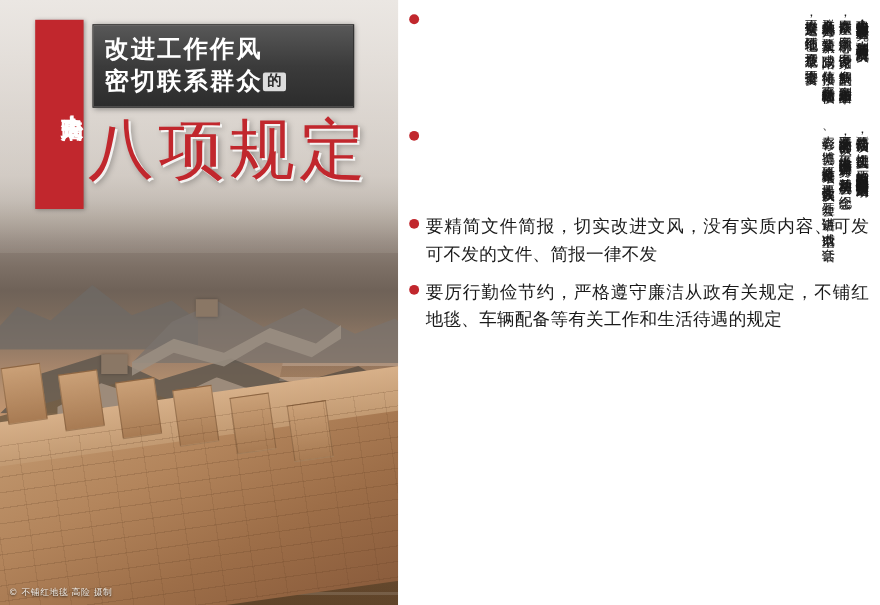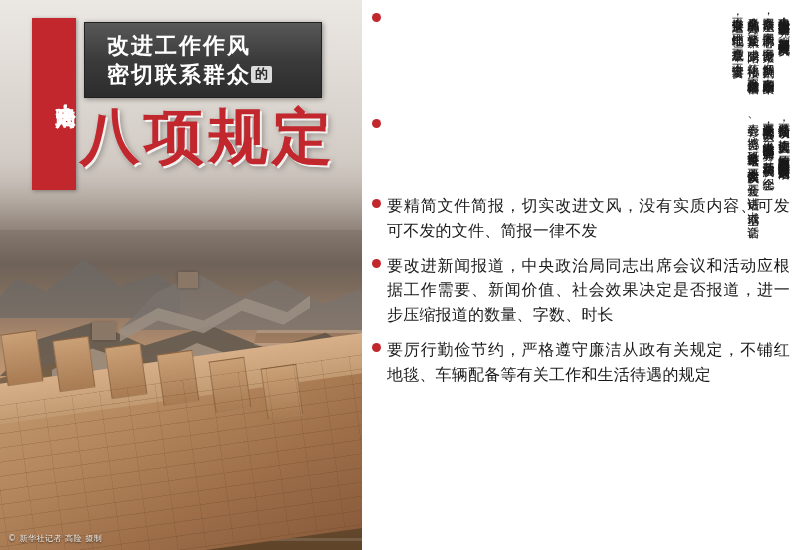--- a/index.html
+++ b/index.html
@@ -216,21 +216,21 @@
     height: 172px;
     box-sizing: border-box;
     box-shadow: 1px 1px 4px rgba(0,0,0,0.35);
   }
 
   .headline-plate {
     position: absolute;
     left: 66px;
     top: 12px;
     width: 238px;
-    padding: 8px 22px;
+    padding: 8px 10px;
     background: linear-gradient(to bottom, #585858 0%, #3b3b3b 50%, #2c2c2c 100%);
     border: 1px solid #222;
     box-shadow: 1px 1px 5px rgba(0,0,0,0.4);
     box-sizing: border-box;
   }
   .headline-line {
     color: #ffffff;
     font-family: "DejaVu Sans", "Liberation Sans", sans-serif;
     font-size: 22px;
     font-weight: bold;
@@ -254,21 +254,21 @@
     border-radius: 2px;
     line-height: 1.1;
   }
 
   .bigtitle {
     position: absolute;
     left: 62px;
     top: 96px;
     font-family: "DejaVu Sans", "Liberation Sans", sans-serif;
     font-size: 60px;
-    font-weight: bold;
+    font-weight: normal;
     color: #c1272d;
     letter-spacing: 4px;
     line-height: 1;
     text-shadow: 2px 2px 0 rgba(255,255,255,0.85), 3px 3px 6px rgba(0,0,0,0.35);
     white-space: nowrap;
   }
 
   
   .right-panel {
     position: absolute;
@@ -349,21 +349,21 @@
       <div class="steps"></div>
       <div class="wall-near"></div>
       <div class="wall-near-top"></div>
       <div class="crenel" style="left:4px;"></div>
       <div class="crenel" style="left:56px;top:338px;"></div>
       <div class="crenel" style="left:108px;top:345px;"></div>
       <div class="crenel" style="left:160px;top:352px;"></div>
       <div class="crenel" style="left:212px;top:359px;"></div>
       <div class="crenel" style="left:264px;top:366px;"></div>
       <div class="brick-lines"></div>
-      <div class="photo-credit">© 新华社记者 高险 摄制</div>
+      <div class="photo-credit">© 不铺红地毯 高险 摄制</div>
     </div>
 
     <div class="title-area">
       <div class="org-badge">中央政治局：</div>
 
       <div class="headline-plate">
         <div class="headline-line">改进工作作风</div>
         <div class="headline-row2">
           <span class="headline-line">密切联系群众</span>
           <span class="de-chip">的</span>
@@ -396,24 +396,20 @@
         </div>
       </li>
 
       <li class="rule-item">
         <span class="bullet"></span>
         <div class="rule-text">要精简文件简报，切实改进文风，没有实质内容、可发可不发的文件、简报一律不发</div>
       </li>
 
 
 
-      <li class="rule-item">
-        <span class="bullet"></span>
-        <div class="rule-text">要改进新闻报道，中央政治局同志出席会议和活动应根据工作需要、新闻价值、社会效果决定是否报道，进一步压缩报道的数量、字数、时长</div>
-      </li>
 
 
       <li class="rule-item">
         <span class="bullet"></span>
         <div class="rule-text">要厉行勤俭节约，严格遵守廉洁从政有关规定，不铺红地毯、车辆配备等有关工作和生活待遇的规定</div>
       </li>
 
     </ul>
   </div>
 </div>

